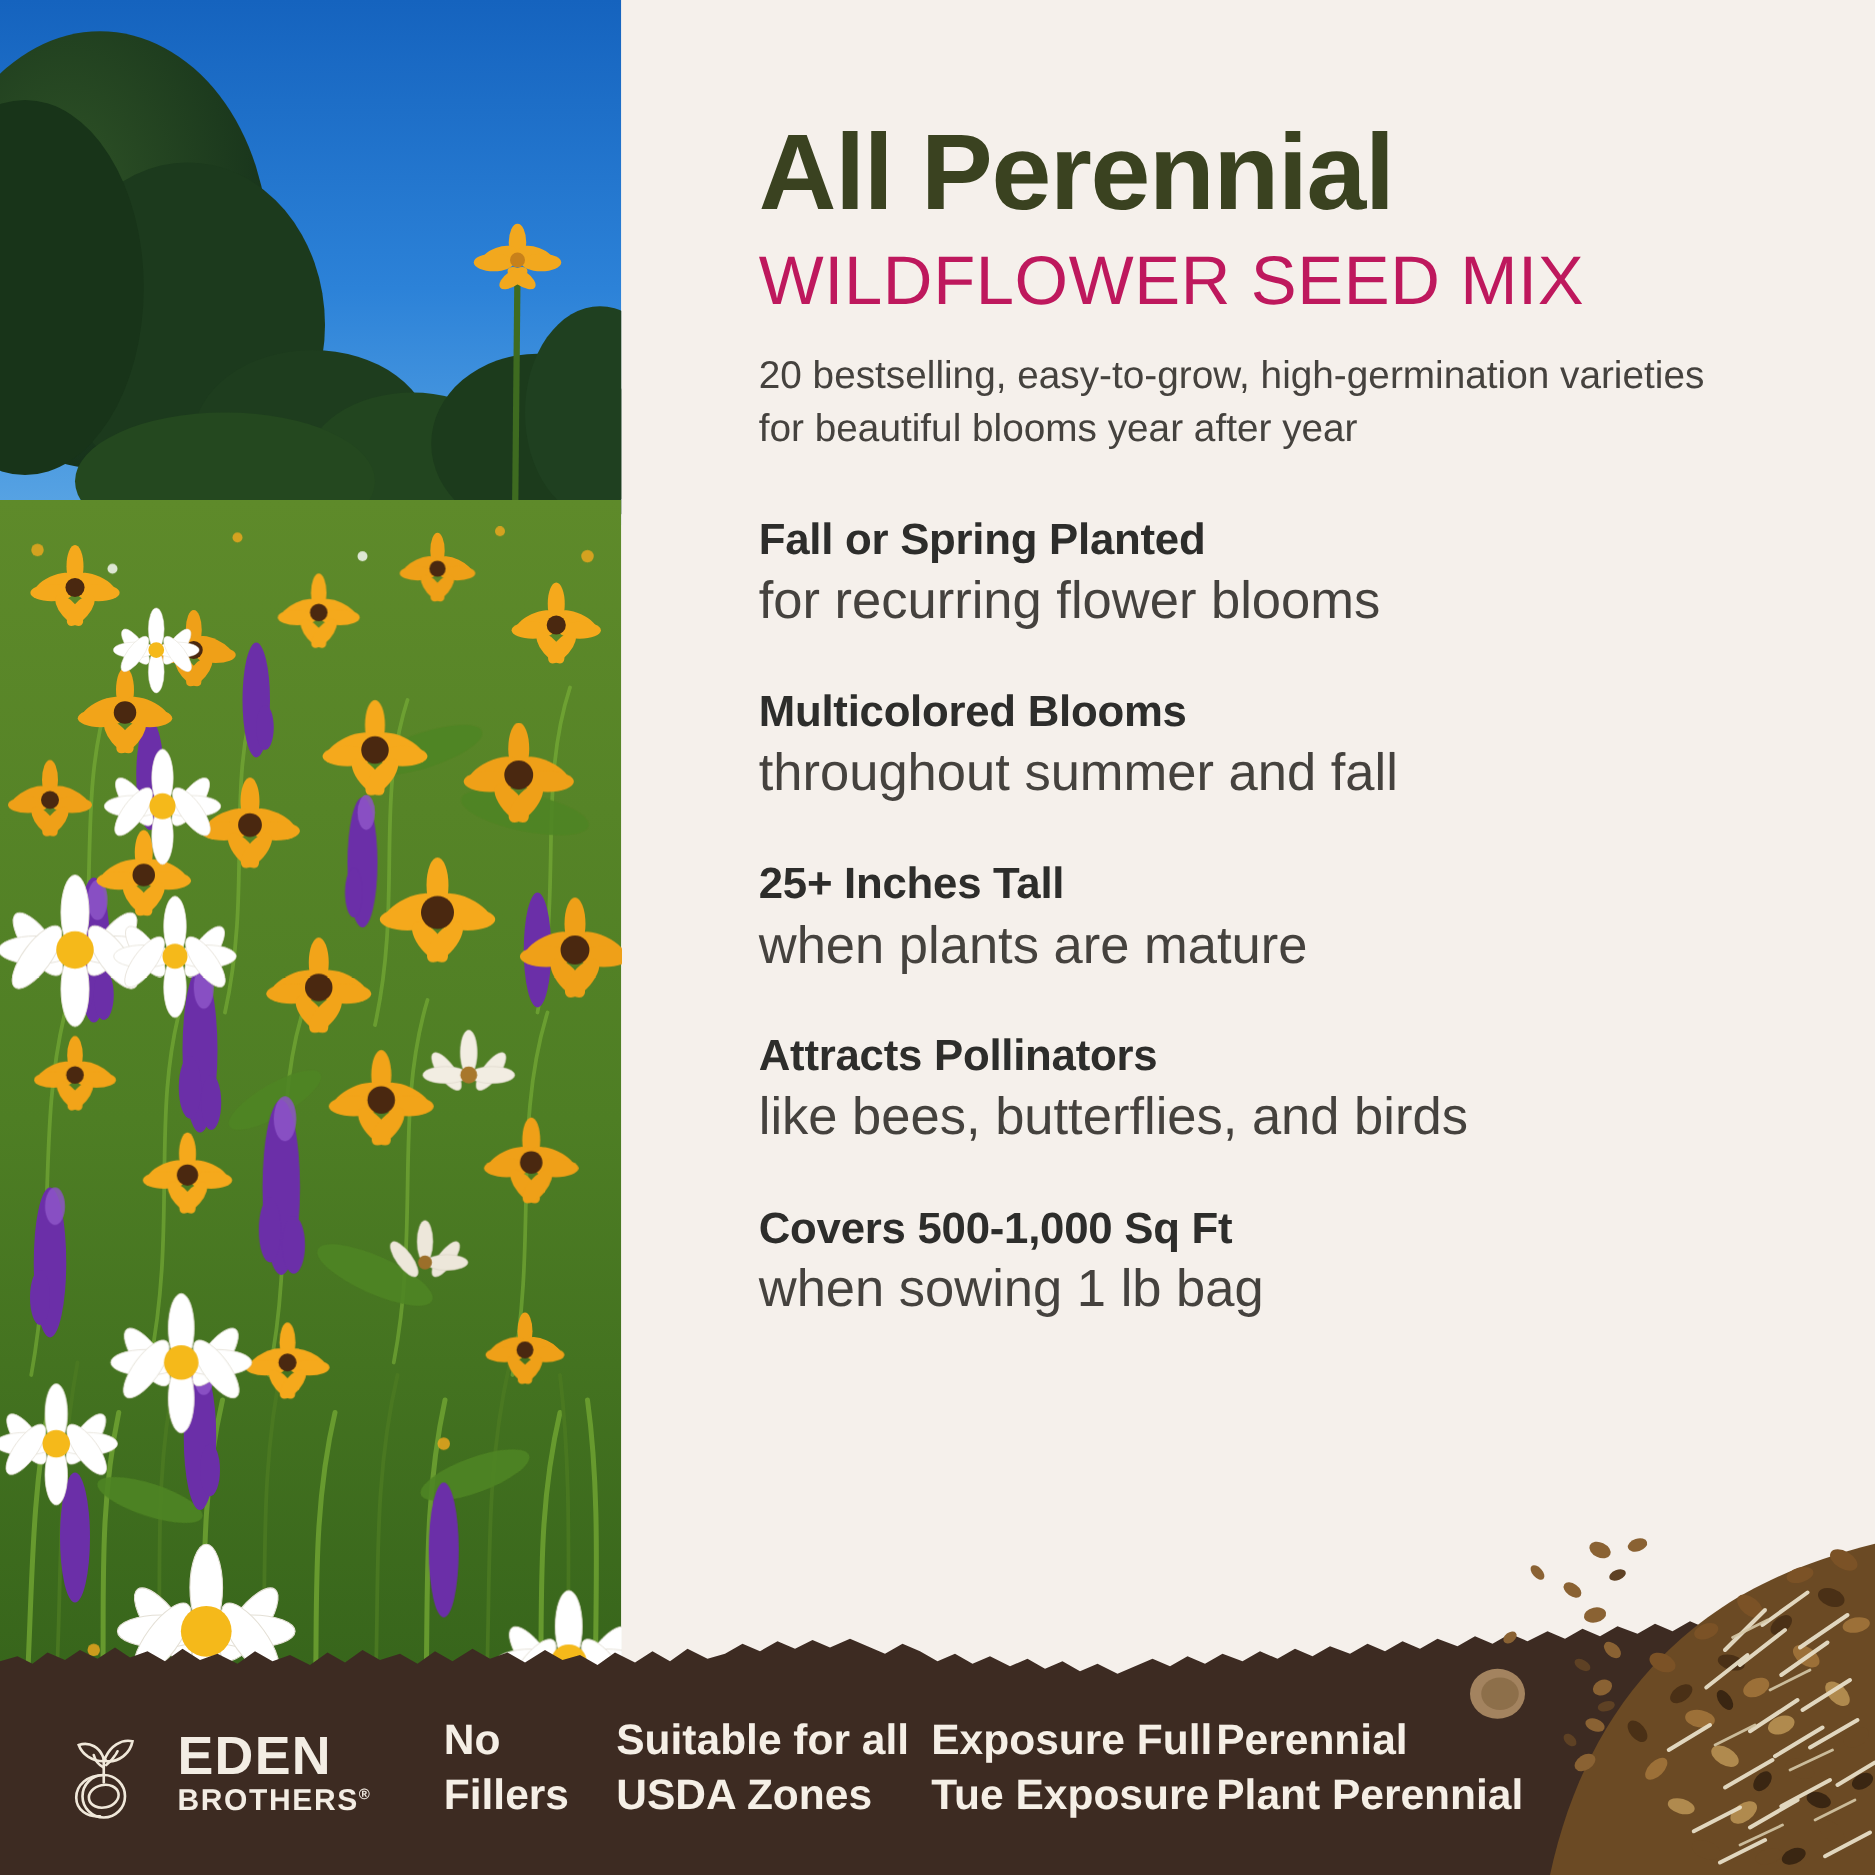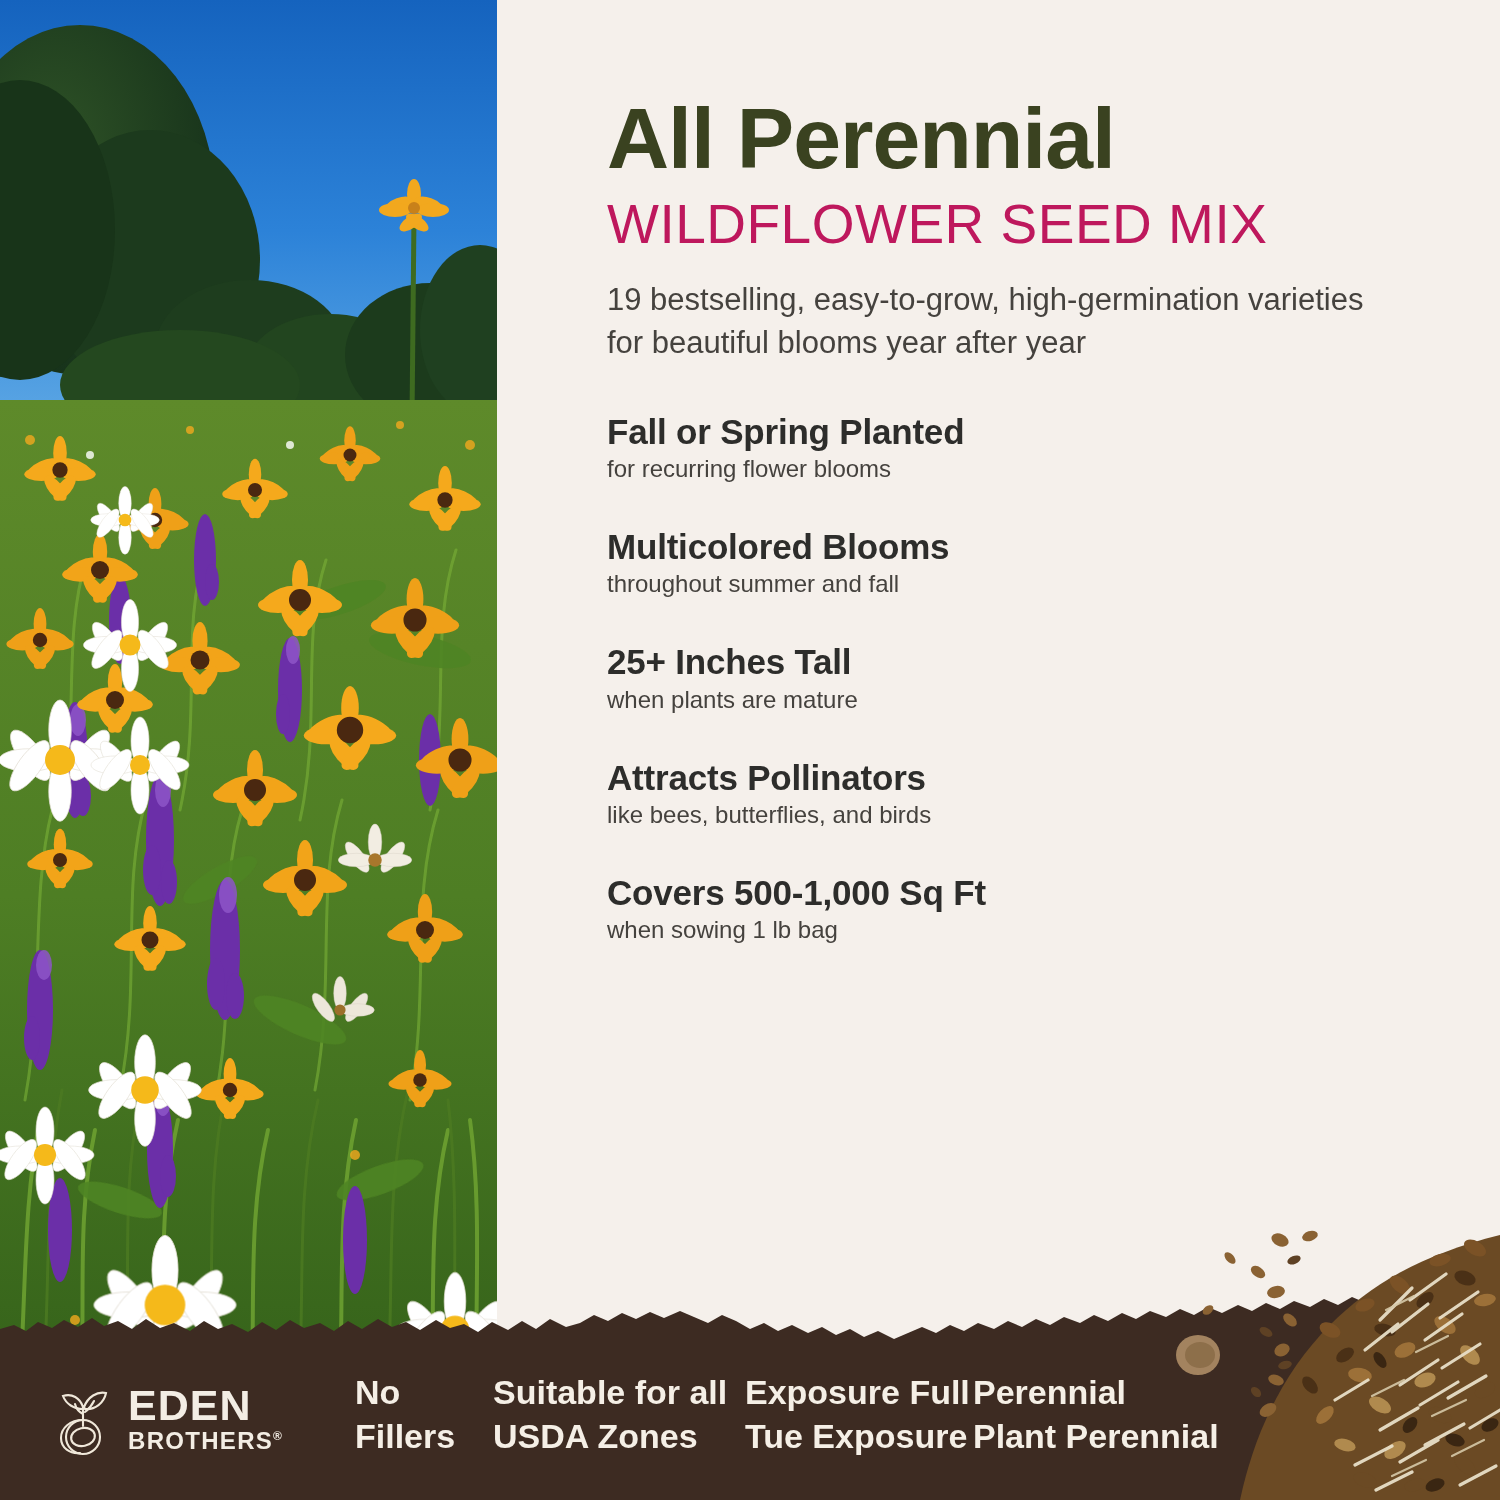--- a/index.html
+++ b/index.html
@@ -34,35 +34,35 @@
     margin-top:26px; max-width:790px;
   }
 
   #features { margin-top:46px; }
   .feature { margin-bottom:42px; }
   .f-head {
     font-size:35px; font-weight:bold; color:#2D2D2B;
     line-height:1.18; letter-spacing:-0.2px;
   }
   .f-sub {
-    font-size:24px; font-weight:normal; color:#45423E;
+    font-size:42px; font-weight:normal; color:#45423E;
     line-height:1.25; margin-top:2px;
   }
 
   
   #footer { position:absolute; left:0; bottom:0; width:1500px; height:215px; }
   #tornsvg { position:absolute; left:0; bottom:0; width:1500px; height:215px; }
   #footer-inner {
     position:absolute; left:0; bottom:0; width:1500px; height:160px;
     display:flex; align-items:center;
   }
 
   #logo-block { display:flex; align-items:center; margin-left:52px; width:250px; }
   #logo-mark { width:62px; height:76px; flex:0 0 auto; }
-  #logo-text { margin-left:14px; color:#F3EDE4; }
+  #logo-text { margin-left:28px; color:#F3EDE4; }
   #logo-eden { font-size:43px; font-weight:bold; letter-spacing:1px; line-height:0.95; }
   #logo-bros { font-size:24px; font-weight:bold; letter-spacing:1.3px; line-height:1.1; margin-top:2px; }
   #logo-bros sup { font-size:12px; vertical-align:super; }
 
   .badge {
     color:#F5EFE6; font-size:34px; font-weight:bold; line-height:1.30;
     white-space:nowrap;
   }
   #b1 { position:absolute; left:355px; bottom:42px; }
   #b2 { position:absolute; left:493px; bottom:42px; }
@@ -609,21 +609,21 @@
         <circle cx="355" cy="1155" r="5" fill="#F3A91E"></circle>
           <circle cx="75" cy="1320" r="5" fill="#F3A91E"></circle>
       </g>
     </svg>
   </div>
 
   <div id="content">
     <div class="pad">
       <h1 id="title">All Perennial</h1>
       <h2 id="subtitle">WILDFLOWER SEED MIX</h2>
-      <p id="tagline">19 bestselling, easy-to-grow, high-germination varieties for beautiful blooms year after year</p>
+      <p id="tagline">20 bestselling, easy-to-grow, high-germination varieties for beautiful blooms year after year</p>
 
       <div id="features">
         <div class="feature">
           <div class="f-head">Fall or Spring Planted</div>
           <div class="f-sub">for recurring flower blooms</div>
         </div>
         <div class="feature">
           <div class="f-head">Multicolored Blooms</div>
           <div class="f-sub">throughout summer and fall</div>
         </div>

